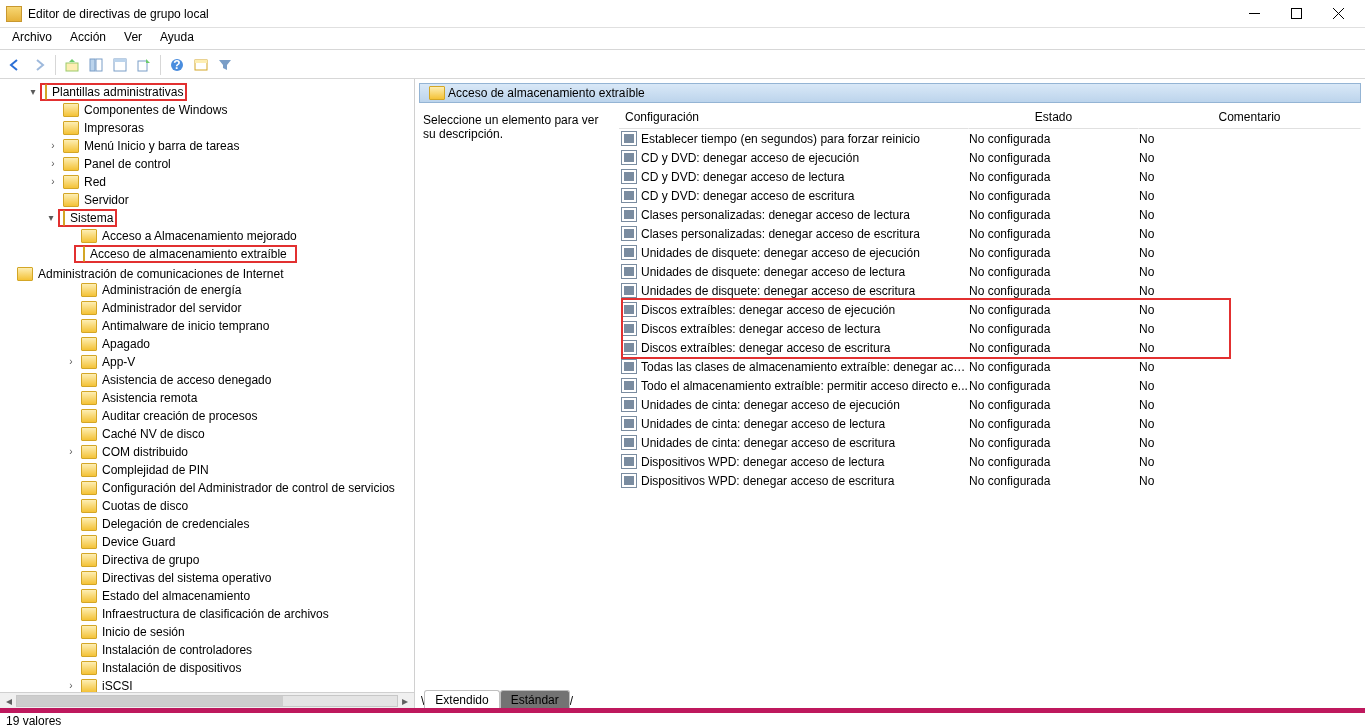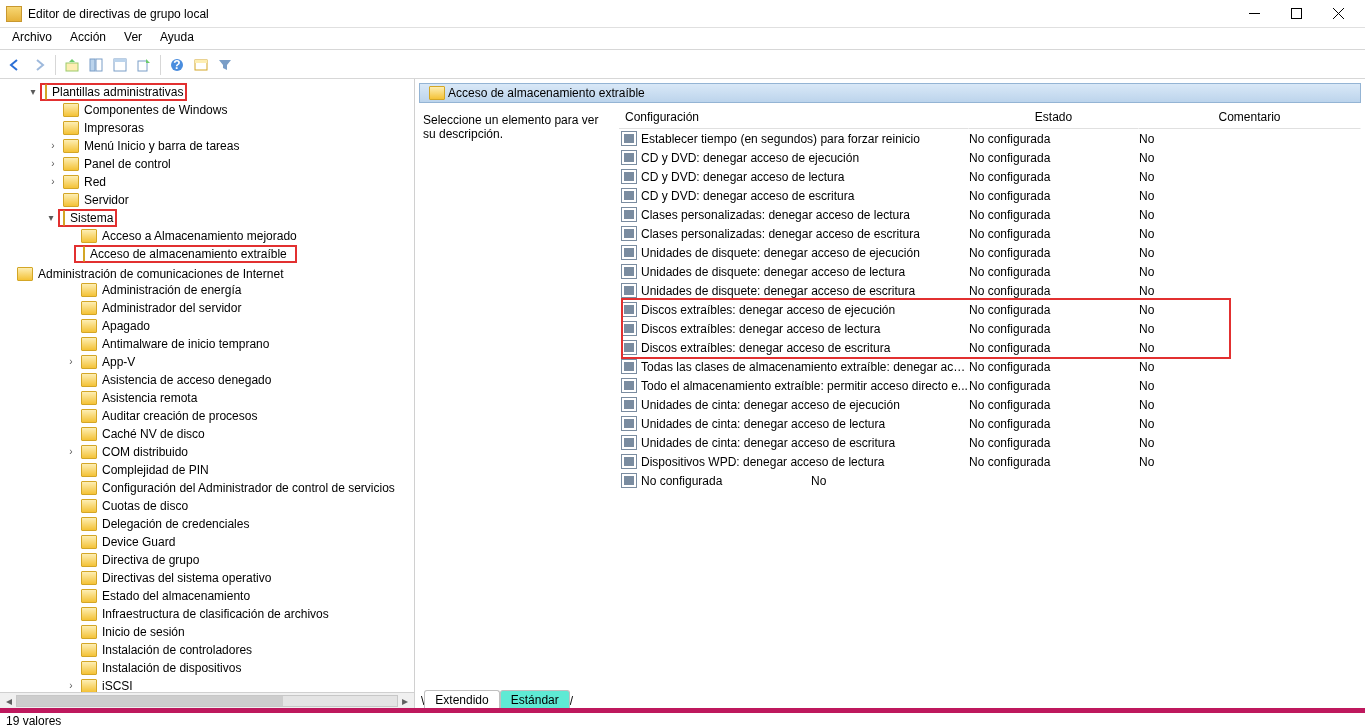--- a/index.html
+++ b/index.html
@@ -51,21 +51,21 @@
 .ch-com { flex:1; text-align:center; }
 .rows { overflow-y:auto; flex:1; position:relative; }
 .row { display:flex; align-items:center; height:19px; }
 .row .ic { width:16px; height:15px; margin:0 4px 0 2px; flex-shrink:0; border:1px solid #7a8ca0; background:#fff; position:relative; }
 .row .ic:before { content:""; position:absolute; left:2px; right:2px; top:2px; height:3px; background:#7a8ca0; box-shadow: 0 3px 0 #7a8ca0, 0 6px 0 #7a8ca0; }
 .row .c1 { width:328px; overflow:hidden; text-overflow:ellipsis; white-space:nowrap; }
 .row .c2 { width:170px; }
 .row .c3 { flex:1; }
 .tabstrip { height:20px; padding-left:6px; display:flex; align-items:flex-end; gap:0; }
 .tab { padding:2px 10px; border:1px solid #c0c0c0; border-bottom:none; border-radius:3px 3px 0 0; background:#fff; position:relative; top:1px; }
-.tab.inactive { background:#5eead4; }
+.tab.inactive { background:#737373; }
 
 
 .statusbar { height:20px; border-top:5px solid #be185d; padding:2px 6px; display:flex; align-items:center; color:#000; }
 </style>
 </head>
 <body>
 
 <div class="titlebar">
   <div class="app-icon"></div>
   <div class="title">Editor de directivas de grupo local</div>
@@ -212,26 +212,26 @@
           <span class="lbl">Administración de energía</span>
         </div>
         <div class="node" style="padding-left: 64px;">
           <span class="exp"></span>
           <span class="folder"></span>
           <span class="lbl">Administrador del servidor</span>
         </div>
         <div class="node" style="padding-left: 64px;">
           <span class="exp"></span>
           <span class="folder"></span>
+          <span class="lbl">Antimalware de inicio temprano</span>
+        </div>
+        <div class="node" style="padding-left: 64px;">
+          <span class="exp"></span>
+          <span class="folder"></span>
           <span class="lbl">Apagado</span>
-        </div>
-        <div class="node" style="padding-left: 64px;">
-          <span class="exp"></span>
-          <span class="folder"></span>
-          <span class="lbl">Antimalware de inicio temprano</span>
         </div>
         <div class="node" style="padding-left: 64px;">
           <span class="exp">›</span>
           <span class="folder"></span>
           <span class="lbl">App-V</span>
         </div>
         <div class="node" style="padding-left: 64px;">
           <span class="exp"></span>
           <span class="folder"></span>
           <span class="lbl">Asistencia de acceso denegado</span>
@@ -450,20 +450,21 @@
               <span class="c3">No</span>
             </div>
             <div class="row">
               <span class="ic"></span>
               <span class="c1">Dispositivos WPD: denegar acceso de lectura</span>
               <span class="c2">No configurada</span>
               <span class="c3">No</span>
             </div>
             <div class="row">
               <span class="ic"></span>
+              <span class="c1">Dispositivos WPD: denegar acceso de escritura</span>
               <span class="c2">No configurada</span>
               <span class="c3">No</span>
             </div>
             <div style="position: absolute; border: 2.5px solid rgb(226, 48, 48); left: 2px; right: 130px; top: 169px; height: 61px; pointer-events: none;"></div>
           </div>
       </div>
     </div>
     <div class="tabstrip">
       <span style="color:#000">\</span>
       <div class="tab">Extendido</div>

